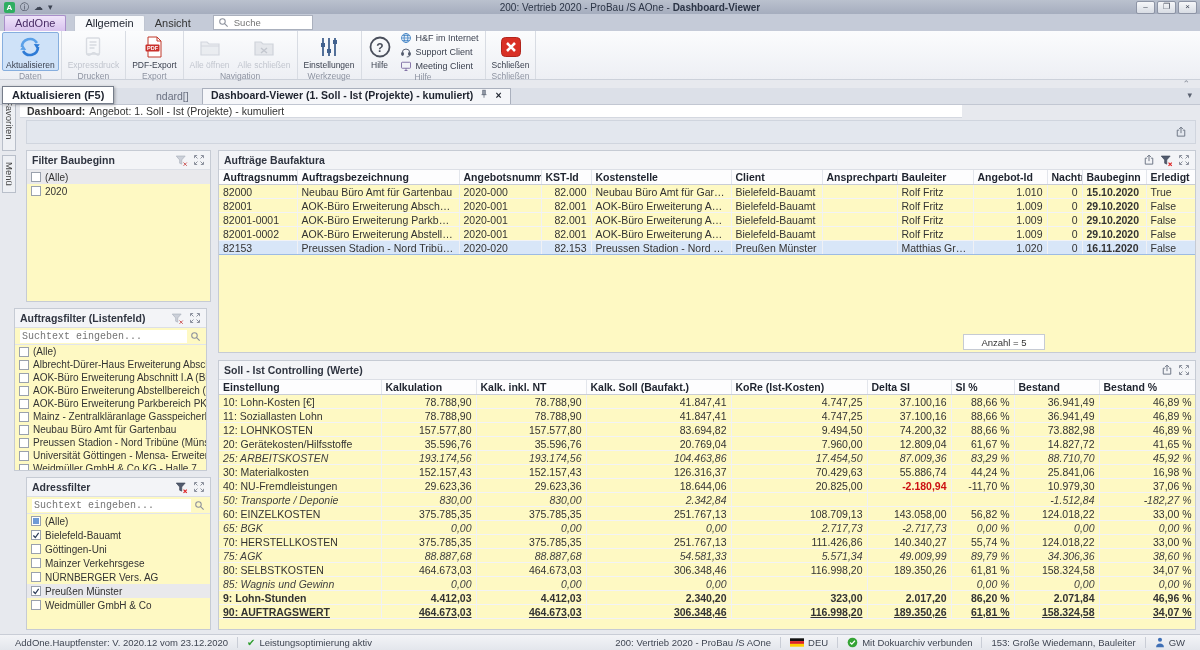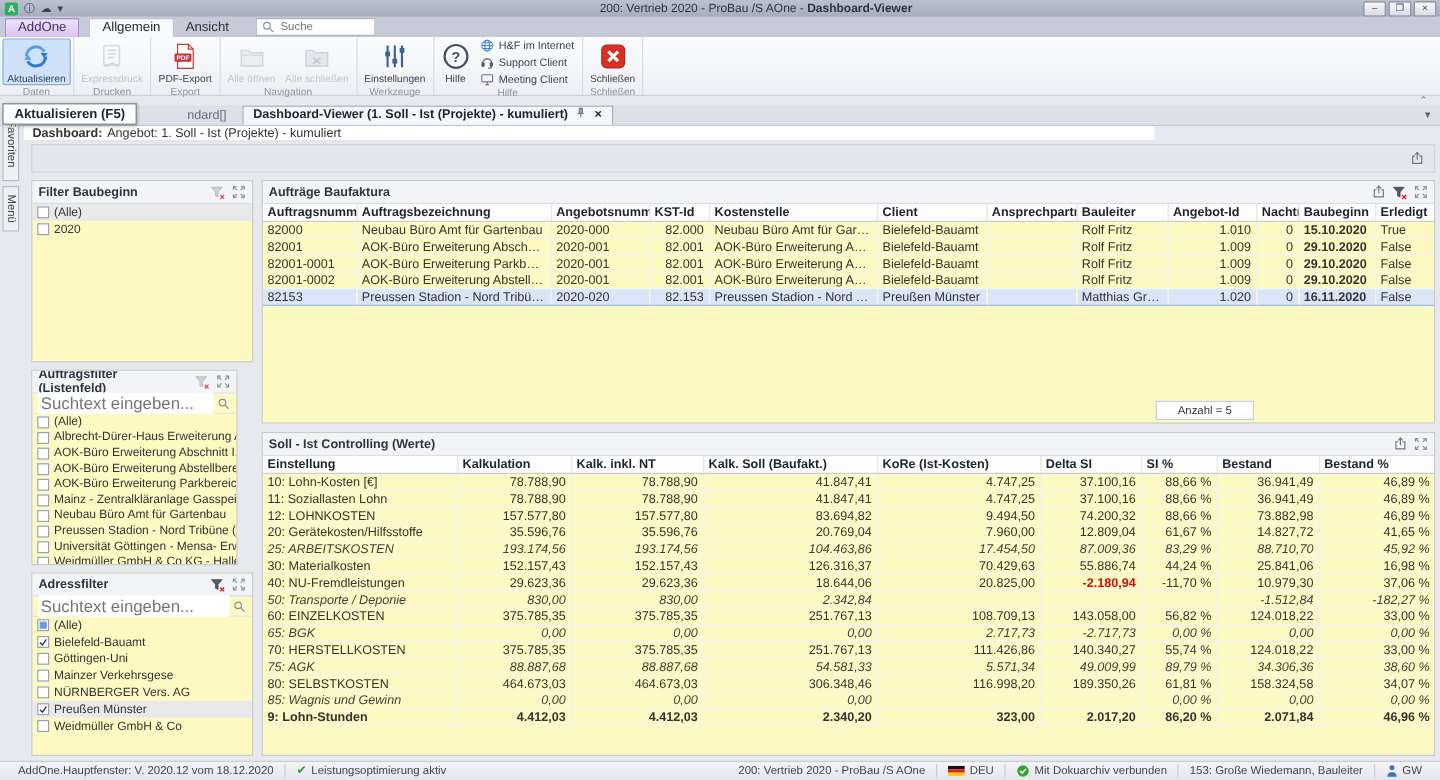--- a/index.html
+++ b/index.html
@@ -69,21 +69,21 @@
   .dash-title{position:absolute;left:0;right:0;top:4px;text-align:center;font-size:14px;color:#3a3f4a}
   .dash-title .fun{position:relative;top:-4px;left:2px;display:inline-block}
   .dash-exp{position:absolute;right:8px;top:5px}
 
   
   .panel{position:absolute;background:#fef9c3;border:1px solid #c6cbd4;box-sizing:border-box;overflow:hidden}
   .panel-h{height:18px;background:#f3f4f7;border-bottom:1px solid #dcdfe6;display:flex;align-items:center;
     padding:0 5px;font-weight:bold;font-size:10.5px;color:#2f3440;gap:5px}
   .panel-h .sp{flex:1}
   .search-row{height:16px;border-bottom:1px solid #e2e5ea;display:flex;align-items:center;padding:0 5px;gap:3px}
-  .search-row input{flex:1;border:none;outline:none;font-size:14px;color:#888;font-family:Liberation Sans, sans-serif;min-width:0}
+  .search-row input{flex:1;border:none;outline:none;font-size:10px;color:#888;font-family:Liberation Mono, monospace;min-width:0}
   .list{overflow:hidden}
   .chk-row{display:flex;align-items:center;gap:4px;padding:0 4px;height:14px;font-size:10px;color:#333;
     white-space:nowrap;overflow:hidden}
   .list.tight .chk-row{height:13px}
   .chk-row.hl{background:#e9e9ec}
   .chk{width:10px;height:10px;border:1px solid #9aa1ad;background:#fff;flex:none;
     display:flex;align-items:center;justify-content:center;box-sizing:border-box}
   .chk .fillbox{width:6px;height:6px;background:#6f9bd6}
 
   
@@ -345,21 +345,21 @@
         <span class="chk unchecked"></span>
         <span>(Alle)</span>
       </div>
       <div class="chk-row">
         <span class="chk unchecked"></span>
         <span>2020</span>
       </div>
     </div>
 </div>
 
-<div class="panel" style="left:26px;top:308px;width:172px;height:163px">
+<div class="panel" style="left:14px;top:308px;width:193px;height:163px">
   <div class="panel-h">
     <span>Auftragsfilter (Listenfeld)</span>
     <span class="sp"></span>
     <span class="ic">
         <svg width="13" height="13" viewBox="0 0 16 16">
           <path d="M1.5 2.5h11l-4.2 4.8v5.2l-2.6-1.2V7.3z" fill="#ccd0d9" stroke="#aab0bb" stroke-width=".8"></path>
           <path d="M10.5 10.5l4 4M14.5 10.5l-4 4" stroke="#cc5555" stroke-width="1.2"></path>
         </svg>
       </span>
     <span class="ic">
@@ -823,28 +823,39 @@
           <td>9: Lohn-Stunden</td>
           <td class="r">4.412,03</td>
           <td class="r">4.412,03</td>
           <td class="r">2.340,20</td>
           <td class="r">323,00</td>
           <td class="r">2.017,20</td>
           <td class="r">86,20 %</td>
           <td class="r">2.071,84</td>
           <td class="r">46,96 %</td>
         </tr>
+        <tr class="total">
+          <td>90: AUFTRAGSWERT</td>
+          <td class="r">464.673,03</td>
+          <td class="r">464.673,03</td>
+          <td class="r">306.348,46</td>
+          <td class="r">116.998,20</td>
+          <td class="r">189.350,26</td>
+          <td class="r">61,81 %</td>
+          <td class="r">158.324,58</td>
+          <td class="r">34,07 %</td>
+        </tr>
       </tbody>
     </table>
 </div>
 
 <div class="statusbar">
   <div id="sb-left">
       <span class="sb-item">
-        <span>AddOne.Hauptfenster: V. 2020.12 vom 18.12.2020</span>
+        <span>AddOne.Hauptfenster: V. 2020.12 vom 23.12.2020</span>
       </span>
       <span class="sb-sep"></span>
       <span class="sb-item">
         <span><span class="green-check">✔</span></span>
         <span>Leistungsoptimierung aktiv</span>
       </span>
     </div>
   <div id="sb-right">
       <span class="sb-item">
         <span>200: Vertrieb 2020 - ProBau /S AOne</span>

